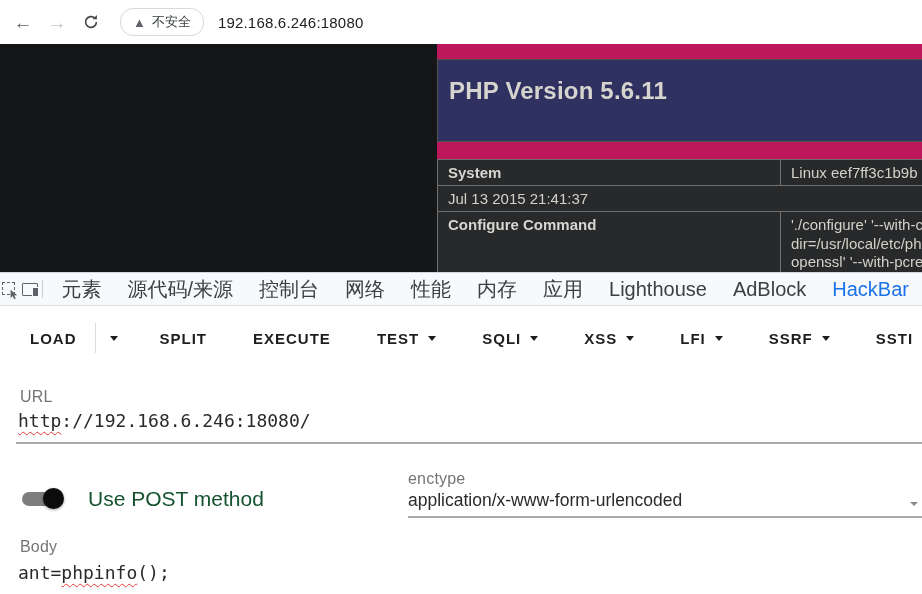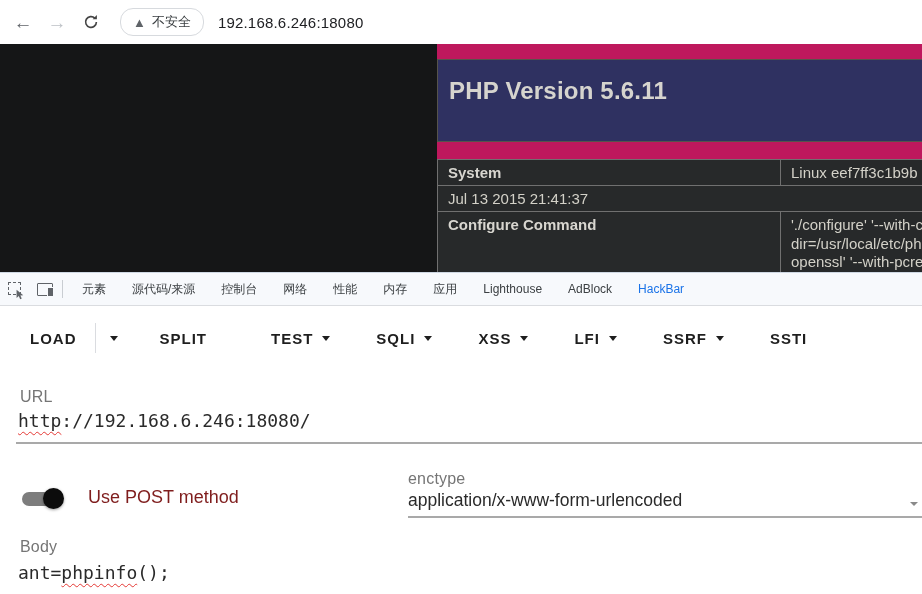--- a/index.html
+++ b/index.html
@@ -38,21 +38,21 @@
     border-top:1px solid #cfd8e3; border-bottom:1px solid #dadce0; display:flex; align-items:center; }
   .dticon { width:30px; height:26px; display:flex; align-items:center; justify-content:center; cursor:pointer; }
   .inspect-wrap { position:relative; width:15px; height:15px; }
   .inspect-box { position:absolute; left:0; top:0; width:13px; height:13px; border:1.5px dashed #5f6368; }
   .inspect-arrow { position:absolute; right:-3px; bottom:-3px; }
   .devbox-outer { position:relative; width:16px; height:13px; border:1.5px solid #5f6368; border-radius:1px; }
   .devbox-inner { position:absolute; right:-2px; bottom:-2px; width:7px; height:10px; background:#5f6368;
     border:1.5px solid #f7f9fc; }
   .dtsep { width:1px; height:18px; background:#c9cdd2; margin:0 6px 0 2px; }
   .dtab { position:relative; height:46px; display:flex; align-items:center; padding:0 13px;
-    font-size:12px; color:#3c4043; cursor:pointer; white-space:nowrap; }
+    font-size:20px; color:#3c4043; cursor:pointer; white-space:nowrap; }
   .dtab.active { color:#1a73e8; }
   .dtab.active::after { content:""; position:absolute; left:5px; right:5px; bottom:0; height:4px;
     background:#1a73e8; border-radius:4px 4px 0 0; }
 
   
   .panel { position:absolute; left:0; top:306px; width:922px; height:288px; background:#fff; }
   .hb-toolbar { position:absolute; left:16px; top:10px; height:44px; display:flex; align-items:center; }
   .mbtn { display:flex; align-items:center; padding:10px 14px; font-size:15px; font-weight:700;
     letter-spacing:1px; color:#1e1e1e; cursor:pointer; border-radius:4px; white-space:nowrap; }
   .caret { display:inline-block; width:0; height:0; border-left:4.5px solid transparent;
@@ -65,21 +65,21 @@
   .monoval { position:absolute; font-family:"DejaVu Sans Mono","Liberation Mono",monospace;
     font-size:18px; color:#2a2a2a; white-space:pre; cursor:text; }
   .wavy { text-decoration:underline; text-decoration-style:wavy; text-decoration-color:#e53935;
     text-decoration-thickness:1px; text-underline-offset:4px; text-decoration-skip-ink:none; }
   .fieldline { position:absolute; height:1.5px; background:#a9a9a9; }
 
   .toggle { position:absolute; left:22px; top:182px; width:40px; height:22px; cursor:pointer; }
   .track { position:absolute; left:0; top:4px; width:36px; height:14px; border-radius:7px; background:#7d7d7d; }
   .thumb { position:absolute; right:-2px; top:0; width:21px; height:21px; border-radius:50%; background:#0c0c0c;
     box-shadow:0 1px 3px rgba(0,0,0,0.4); }
-  .toggle-label { position:absolute; left:88px; top:181px; font-size:18px; color:#7f1d1d; }
+  .toggle-label { position:absolute; left:88px; top:181px; font-size:21px; color:#14532d; }
 
   .enc-caret { position:absolute; right:4px; top:196px; width:0; height:0; border-left:4px solid transparent;
     border-right:4px solid transparent; border-top:4.5px solid #8a8a8a; }
   .sansval { position:absolute; font-size:17.5px; color:#2a2a2a; cursor:text; }
 </style>
 </head>
 <body>
 
 <div class="app">
 
@@ -159,20 +159,23 @@
       </div>
       <div class="vdiv"></div>
       <div class="mbtn caret-only">
         <span class="caret"></span>
       </div>
       <div class="gap2"></div>
       <div class="mbtn">
         <span>SPLIT</span>
       </div>
       <div class="gap2"></div>
+      <div class="mbtn">
+        <span>EXECUTE</span>
+      </div>
       <div class="gap2"></div>
       <div class="mbtn">
         <span>TEST</span>
         <span class="caret"></span>
       </div>
       <div class="gap2"></div>
       <div class="mbtn">
         <span>SQLI</span>
         <span class="caret"></span>
       </div>

